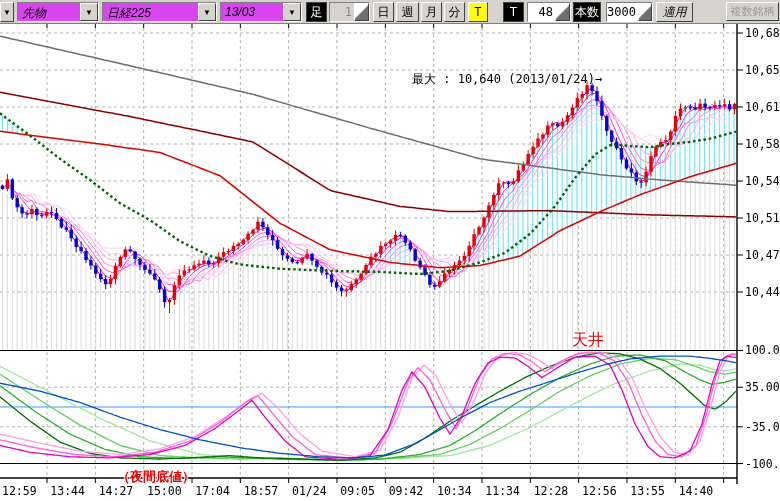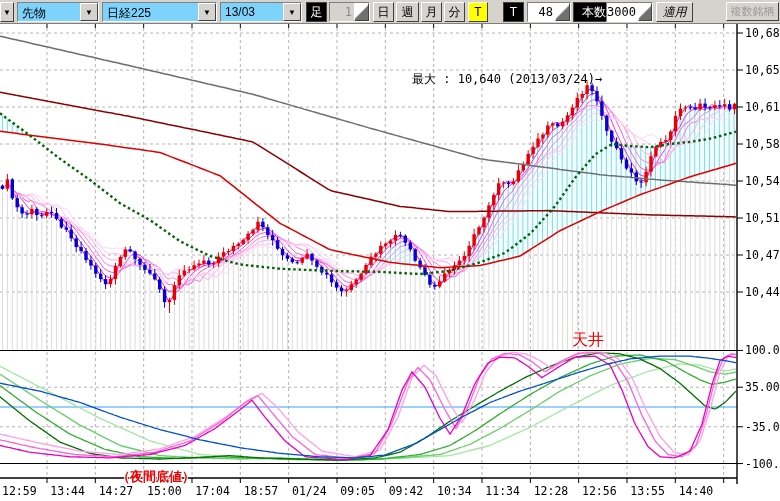--- a/index.html
+++ b/index.html
@@ -2,22 +2,22 @@
 <html><head>
 <meta charset="utf-8">
 <style>
   html,body{margin:0;padding:0;width:780px;height:501px;overflow:hidden;
     font-family:"Liberation Sans",sans-serif;background:#d6d3ce;}
   #app{position:relative;width:780px;height:501px;}
   
   #toolbar{position:absolute;left:0;top:0;width:780px;height:24px;background:#d6d3ce;
     border-bottom:1px solid #808080;box-sizing:border-box;}
   .tb{position:absolute;top:2px;height:20px;box-sizing:border-box;font-size:12px;}
-  .combo{background:#7dd3fc;border:1px solid;border-color:#808080 #fff #fff #808080;
-    display:flex;align-items:stretch;}
+  .combo{background:#d946ef;border:1px solid;border-color:#808080 #fff #fff #808080;
+    display:flex;align-items:stretch;font-style:italic;}
   .combo .val{flex:1;padding:2px 3px 0 4px;white-space:nowrap;overflow:hidden;
     font-family:"Liberation Sans",sans-serif;}
   .drop{width:16px;background:#d6d3ce;border:1px solid;border-color:#fff #404040 #404040 #fff;
     display:flex;align-items:center;justify-content:center;font-size:8px;color:#000;}
   .btn{background:#d6d3ce;border:1px solid;border-color:#fff #404040 #404040 #fff;
     display:flex;align-items:center;justify-content:center;color:#000;cursor:default;}
   .blk{background:#000;color:#fff;border:1px solid #404040;}
   .ylw{background:#ffff00;}
   .spin{border:1px solid;border-color:#808080 #fff #fff #808080;background:#fff;
     display:flex;align-items:stretch;}
@@ -68,21 +68,21 @@
     <div class="tb btn" style="left:373px;width:21px;">日</div>
     <div class="tb btn" style="left:396px;width:23px;">週</div>
     <div class="tb btn" style="left:421px;width:21px;">月</div>
     <div class="tb btn" style="left:444px;width:21px;">分</div>
     <div class="tb btn ylw" style="left:468px;width:20px;">T</div>
     <div class="tb btn blk" style="left:503px;width:21px;">T</div>
     <div class="tb spin" style="left:527px;width:44px;">
       <span class="sval">48</span>
       <span class="spinbtn"></span>
     </div>
-    <div class="tb btn blk" style="left:573px;width:42px;">本数</div>
+    <div class="tb btn blk" style="left:573px;width:28px;">本数</div>
     <div class="tb spin" style="left:606px;width:47px;">
       <span class="sval">3000</span>
       <span class="spinbtn"></span>
     </div>
     <div class="tb btn" style="left:656px;width:37px;font-style:italic;">適用</div>
     <div class="tb btn disabled-btn" style="left:726px;width:53px;height:19px;font-size:11px;">複数銘柄</div>
   </div>
 
   <div id="chartArea">
     <svg id="chart" width="780" height="477">
@@ -675,17 +675,17 @@
           <text x="340.331" y="471" font-size="11.5" font-family="DejaVu Sans Mono, monospace" fill="#000">09:05</text>
           <text x="388.664" y="471" font-size="11.5" font-family="DejaVu Sans Mono, monospace" fill="#000">09:42</text>
           <text x="436.99699999999996" y="471" font-size="11.5" font-family="DejaVu Sans Mono, monospace" fill="#000">10:34</text>
           <text x="485.3299999999999" y="471" font-size="11.5" font-family="DejaVu Sans Mono, monospace" fill="#000">11:34</text>
           <text x="533.663" y="471" font-size="11.5" font-family="DejaVu Sans Mono, monospace" fill="#000">12:28</text>
           <text x="581.996" y="471" font-size="11.5" font-family="DejaVu Sans Mono, monospace" fill="#000">12:56</text>
           <text x="630.329" y="471" font-size="11.5" font-family="DejaVu Sans Mono, monospace" fill="#000">13:55</text>
           <text x="678.662" y="471" font-size="11.5" font-family="DejaVu Sans Mono, monospace" fill="#000">14:40</text>
         </g>
       </svg>
-    <div class="ann" id="annMax">最大 : 10,640 (2013/03/24)→</div>
+    <div class="ann" id="annMax">最大 : 10,640 (2013/01/24)→</div>
     <div class="ann" id="annCeil">天井</div>
     <div class="ann" id="annFloor">（夜間底値）</div>
   </div>
 </div>
 
 </body></html>

